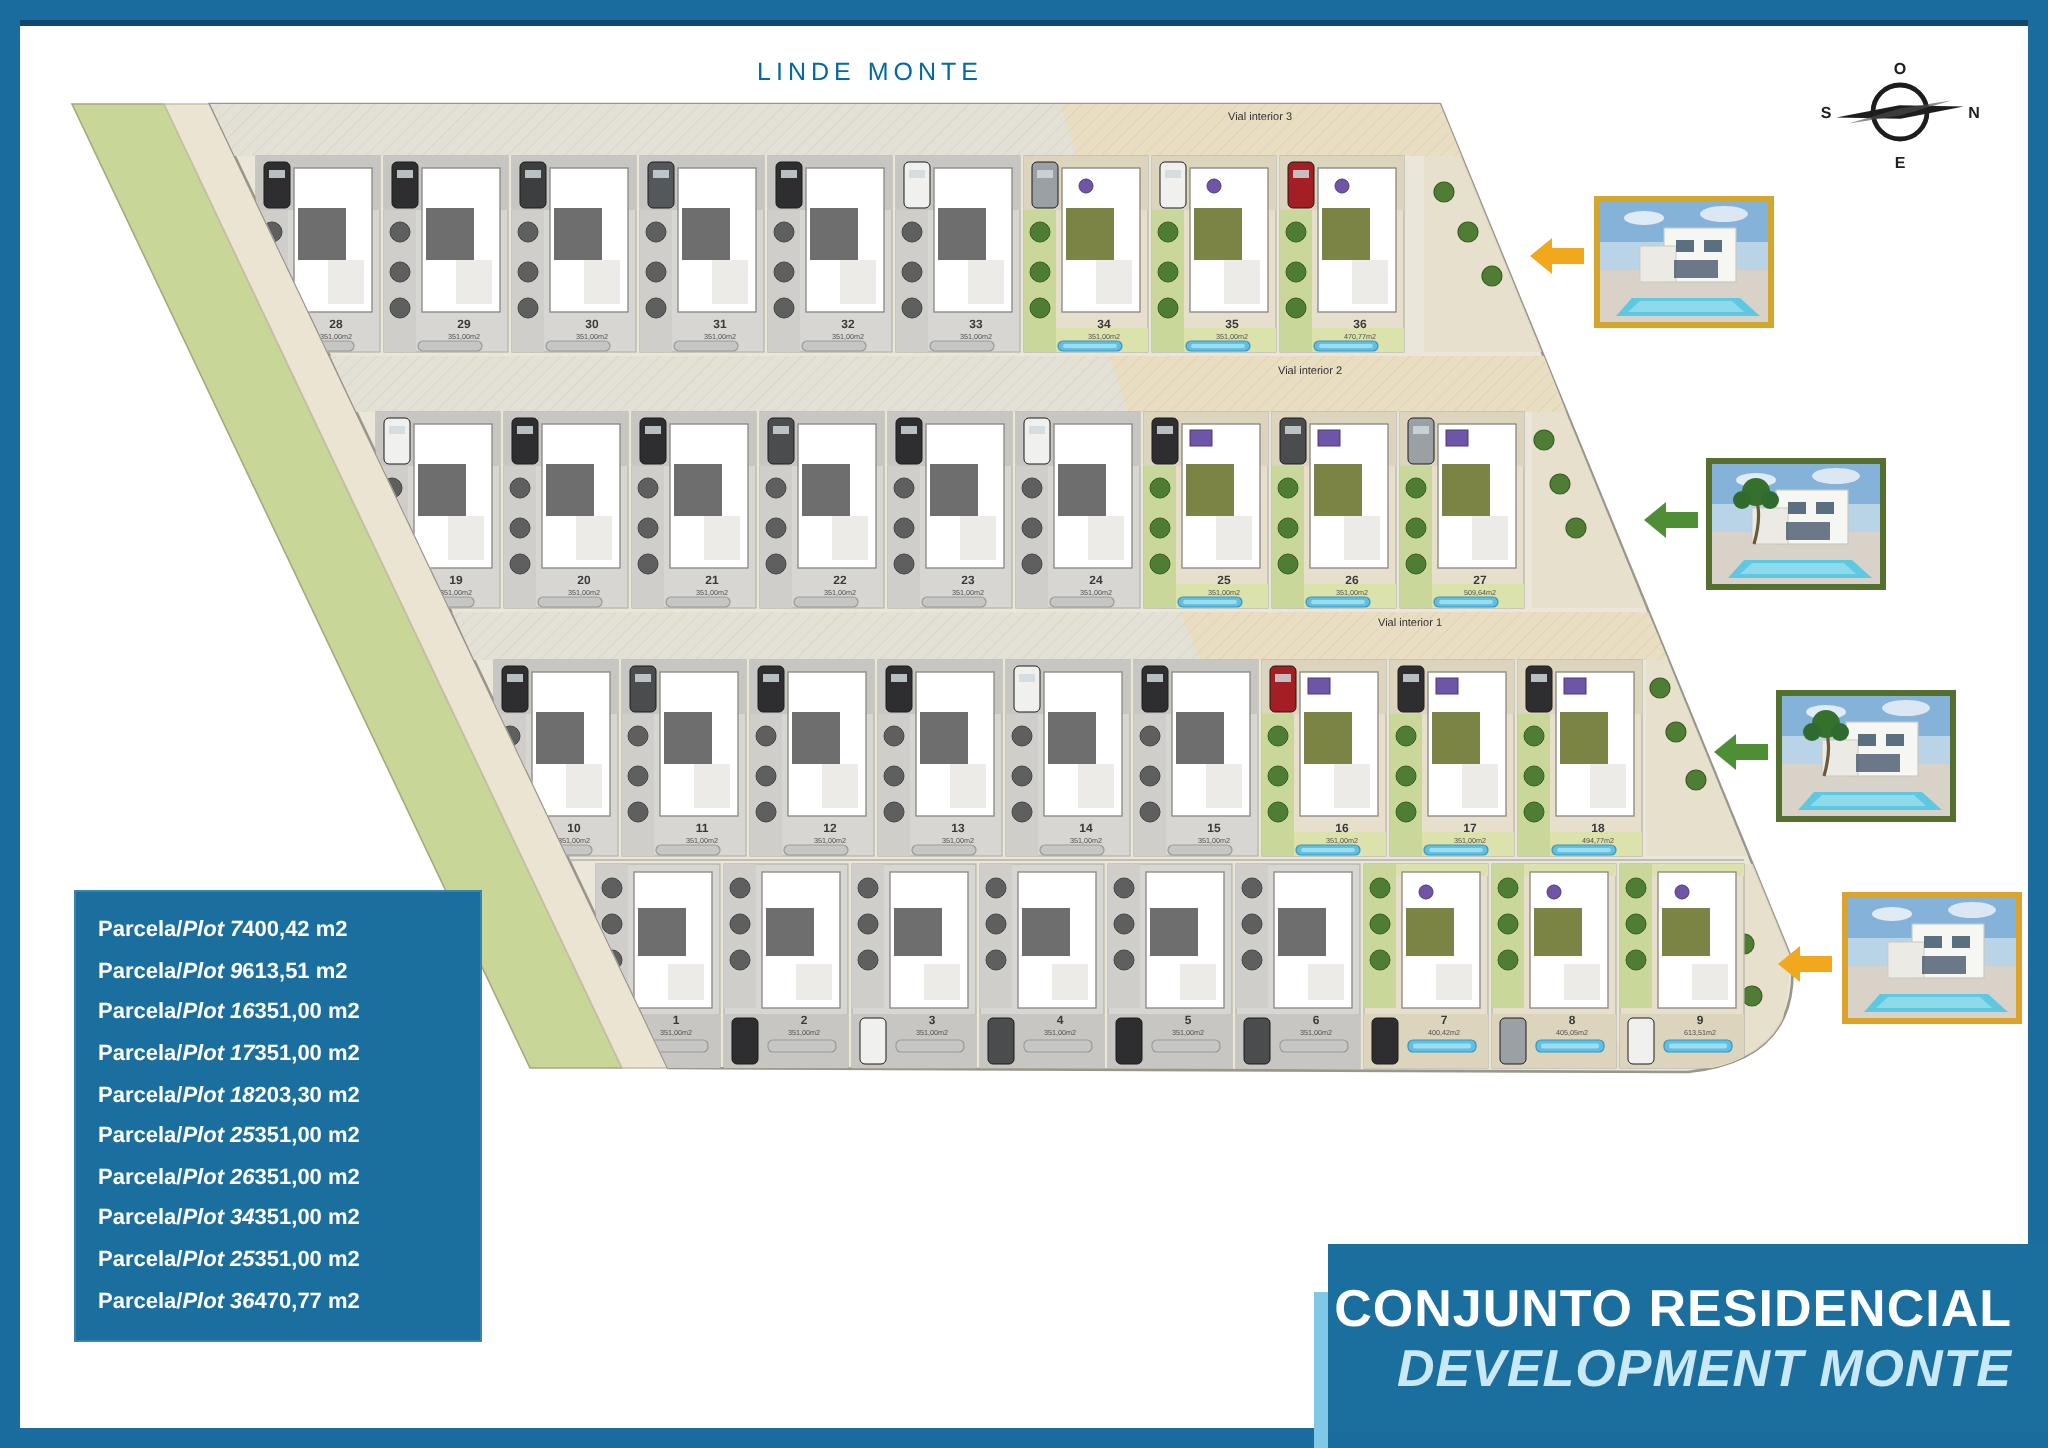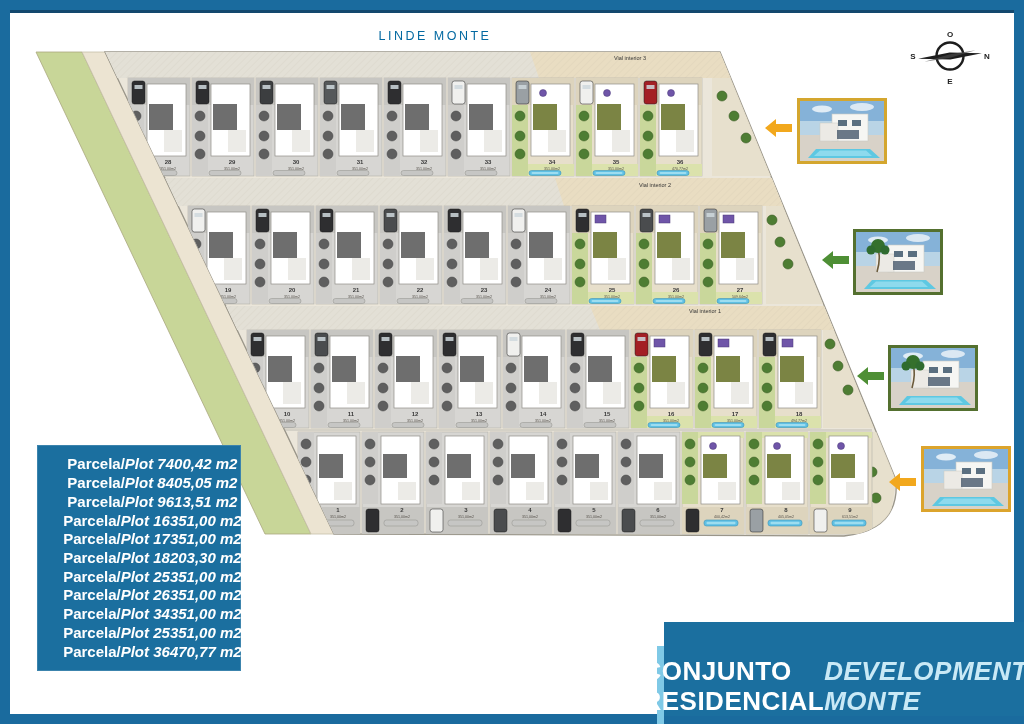--- a/index.html
+++ b/index.html
@@ -8,30 +8,30 @@
   .page{position:absolute;inset:0;border:10px solid var(--frame,#1a6b9e);box-sizing:border-box;}
   .frame-topline{position:absolute;top:0;left:0;right:0;height:3px;background:var(--frame_dark,#13486e);}
   #plan-svg{position:absolute;left:0;top:0;}
   .street-label{position:absolute;left:350px;top:19px;width:150px;text-align:center;
     font-size:12.5px;letter-spacing:2.5px;font-weight:500;color:#0369a1;}
   .compass{position:absolute;left:898px;top:14px;}
   
   .legend{position:absolute;left:27px;top:435px;width:204px;height:226px;
     background:var(--panel_blue,#1b6f9f);box-shadow:0 0 0 1px rgba(255,255,255,.15) inset;
     padding:10px 12px;box-sizing:border-box;display:flex;flex-direction:column;justify-content:space-around;}
-  .legend .row{display:flex;justify-content:center;color:#fff;font-size:15px;
-    font-weight:bold;line-height:18px;white-space:nowrap;margin-left:21px;}
+  .legend .row{display:flex;justify-content:flex-start;color:#fff;font-size:11px;
+    font-weight:bold;line-height:18px;white-space:nowrap;}
   .legend .plt{font-style:italic;}
-  .legend .val{width:66px;text-align:left;font-style:italic;}
+  .legend .val{width:66px;text-align:left;}
   
   .title-accent{position:absolute;left:647px;top:636px;width:7px;height:78px;
     background:var(--accent_light,#7fc9e6);}
   .title-block{position:absolute;left:654px;top:612px;width:360px;height:94px;
     background:var(--panel_blue,#1b6f9f);box-sizing:border-box;
-    display:flex;justify-content:center;align-items:flex-end;
+    display:flex;flex-direction:column;justify-content:center;align-items:flex-end;
     padding-right:18px;}
   .title-line1{color:#fff;font-size:26px;font-weight:bold;letter-spacing:.5px;line-height:30px;}
   .title-line2{color:var(--title_line2,#c9e9f6);font-size:26px;font-weight:bold;font-style:italic;
     letter-spacing:.5px;line-height:30px;}
   .photo{position:absolute;box-sizing:border-box;background:#cfe0ec;}
   .photo svg{display:block;}
   .arrow{position:absolute;}
 </style>
 </head>
 <body>
@@ -699,24 +699,20 @@
     <text x="42" y="60" font-size="8" font-weight="bold" fill="#222" text-anchor="middle">E</text>
     <text x="5" y="35" font-size="8" font-weight="bold" fill="#222" text-anchor="middle">S</text>
   </svg>
 
   <div class="legend" id="legend">
       <div class="row">
         <span><span>Parcela/</span><span class="plt">Plot 7</span></span>
         <span class="val">400,42 m2</span>
       </div>
       <div class="row">
-        <span><span>Parcela/</span><span class="plt">Plot 8</span></span>
-        <span class="val">405,05 m2</span>
-      </div>
-      <div class="row">
         <span><span>Parcela/</span><span class="plt">Plot 9</span></span>
         <span class="val">613,51 m2</span>
       </div>
       <div class="row">
         <span><span>Parcela/</span><span class="plt">Plot 16</span></span>
         <span class="val">351,00 m2</span>
       </div>
       <div class="row">
         <span><span>Parcela/</span><span class="plt">Plot 17</span></span>
         <span class="val">351,00 m2</span>

